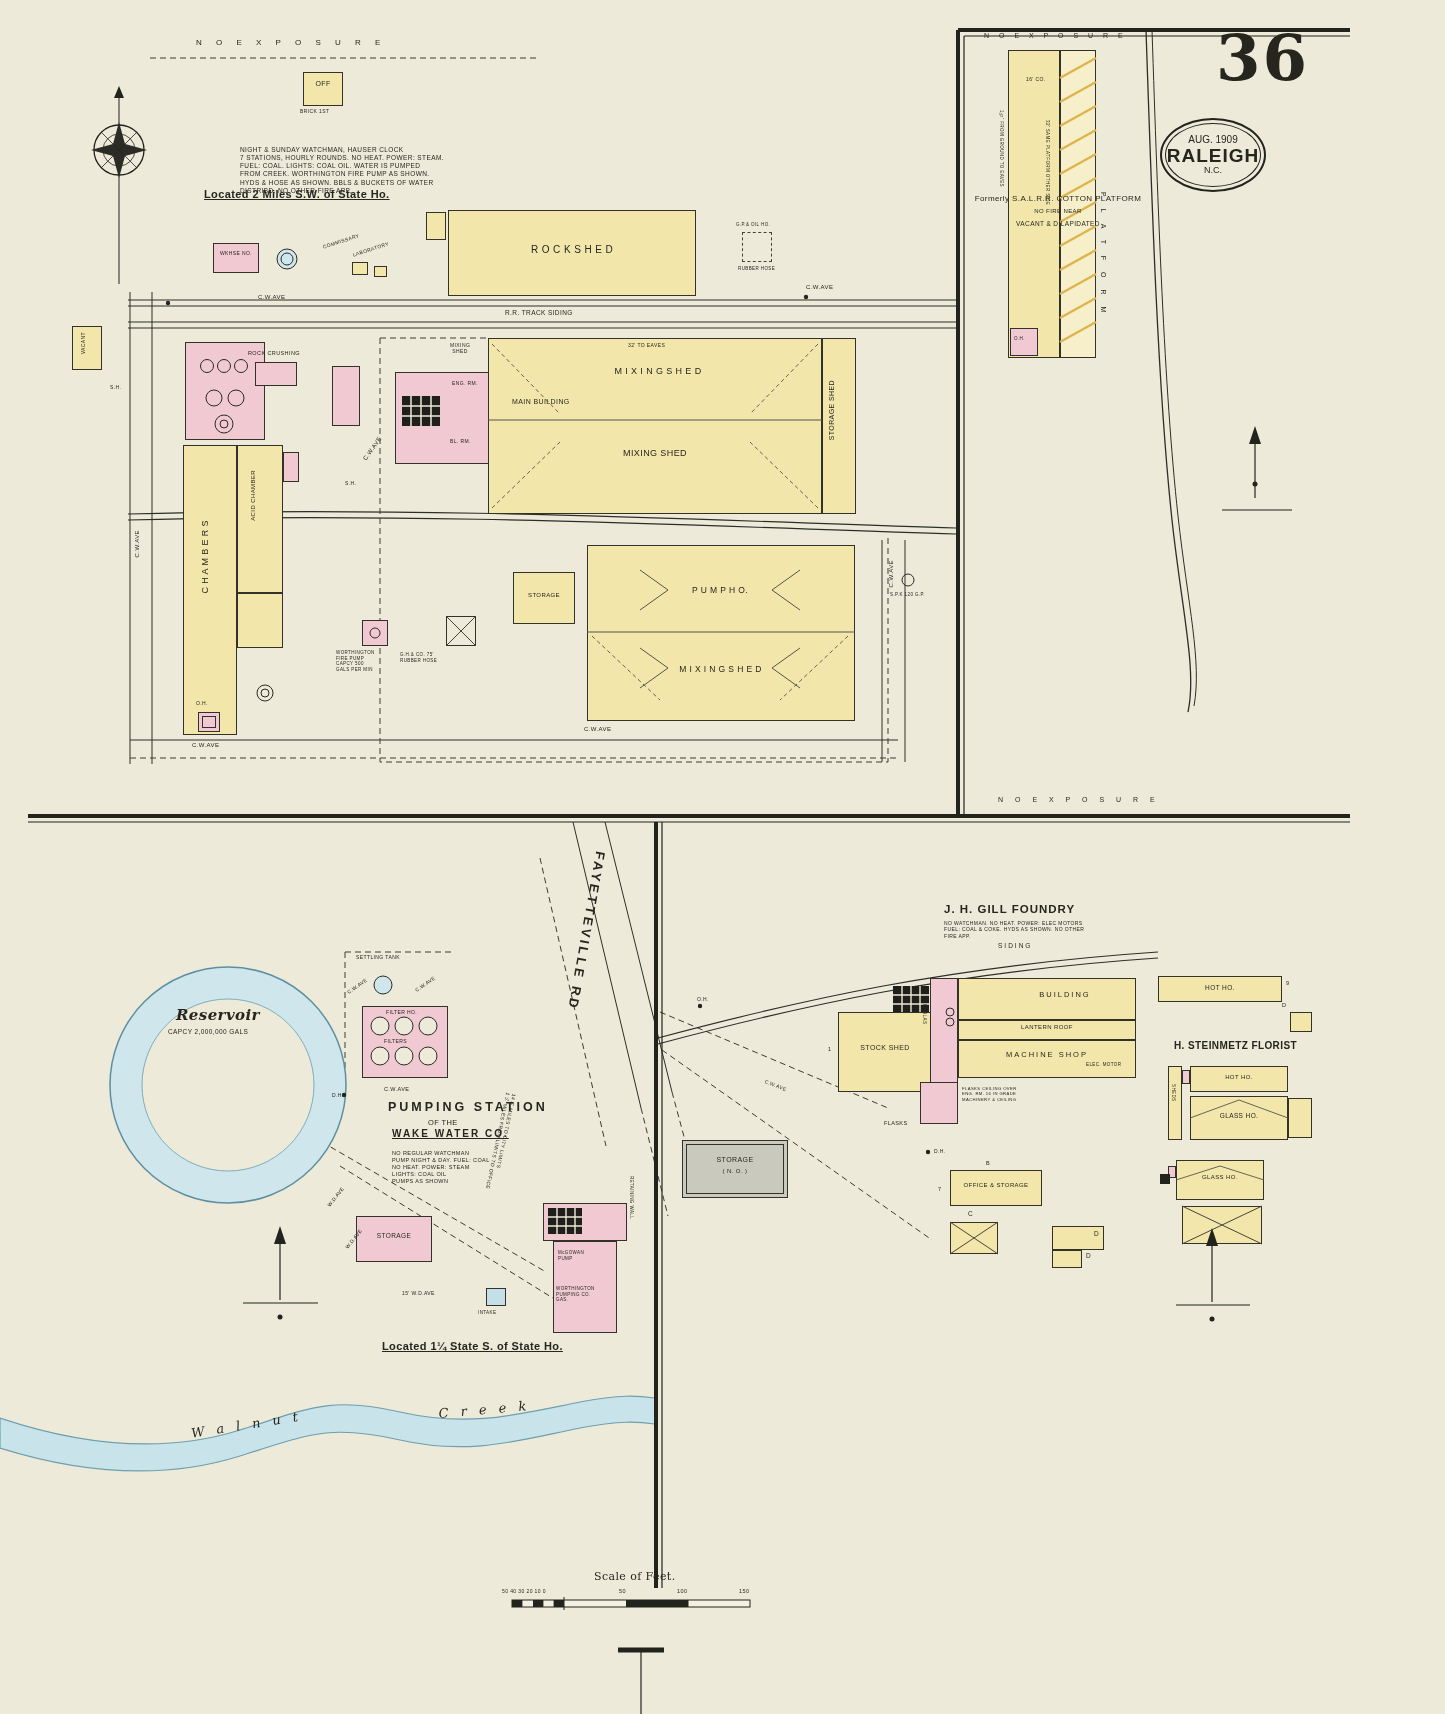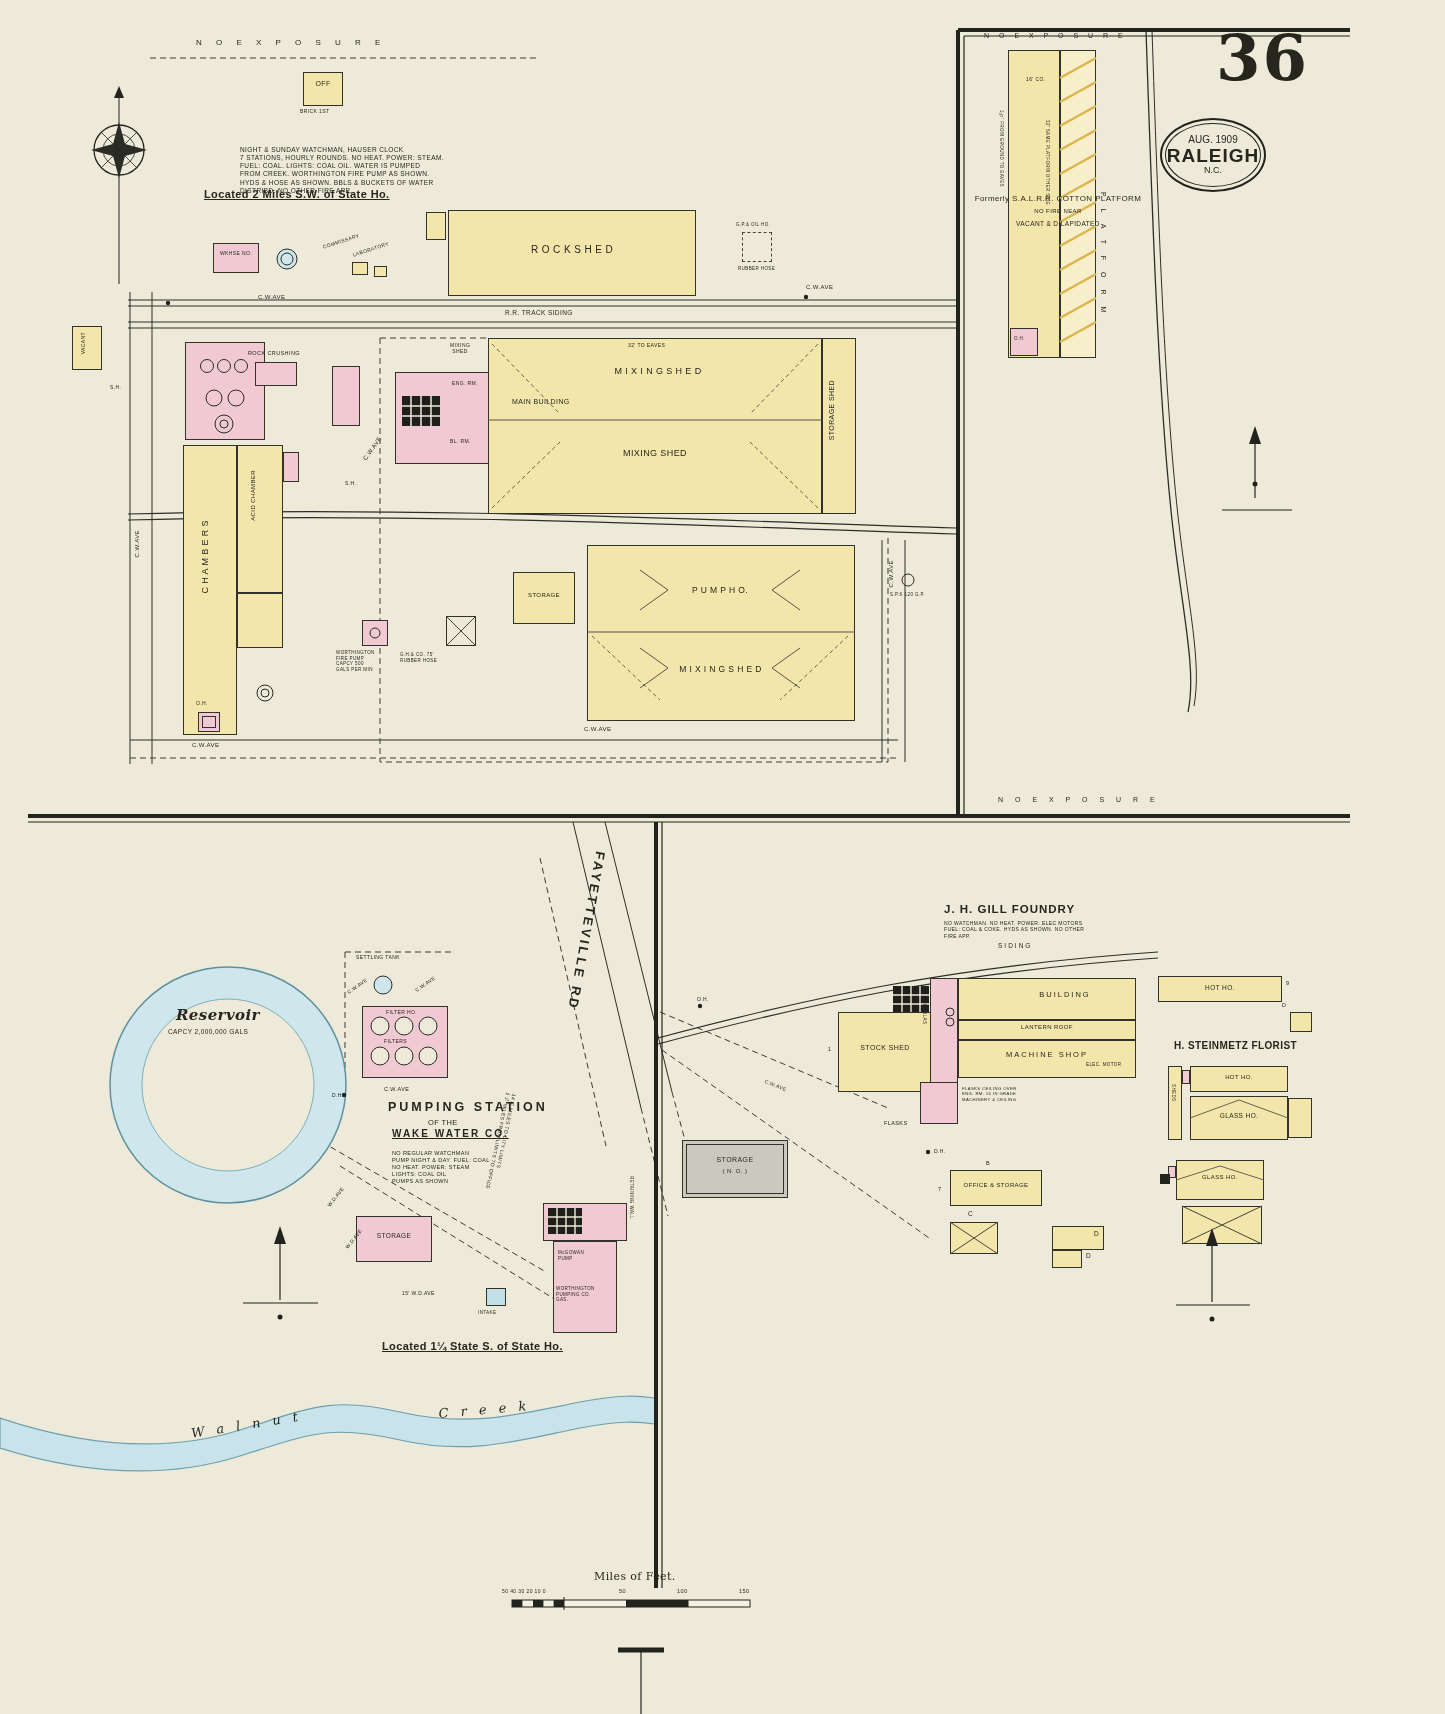--- a/index.html
+++ b/index.html
@@ -419,19 +419,19 @@
 
   <div class="lbl bold" style="left:1174px;top:1040px;font-size:10px">H. STEINMETZ  FLORIST</div>
   <div class="lbl c" style="left:1158px;top:984px;width:124px;font-size:6.5px">HOT  HO.</div>
   <div class="lbl c" style="left:1190px;top:1074px;width:98px;font-size:6px">HOT  HO.</div>
   <div class="lbl c" style="left:1190px;top:1112px;width:98px;font-size:6.5px">GLASS  HO.</div>
   <div class="lbl c" style="left:1176px;top:1174px;width:88px;font-size:6px">GLASS  HO.</div>
   <div class="lbl vdown" style="left:1170px;top:1084px;font-size:4.5px">SHEDS</div>
   <div class="lbl" style="left:1286px;top:980px;font-size:5.5px">9</div>
   <div class="lbl" style="left:1282px;top:1002px;font-size:5.5px">D</div>
 
-  <div class="lbl serif" style="left:594px;top:1570px;font-size:11px">Miles of Feet.</div>
+  <div class="lbl serif" style="left:594px;top:1570px;font-size:11px">Scale of Feet.</div>
   <div class="lbl" style="left:502px;top:1588px;font-size:5px">50   40   30   20  10    0</div>
   <div class="lbl" style="left:619px;top:1588px;font-size:5.5px">50</div>
   <div class="lbl" style="left:677px;top:1588px;font-size:5.5px">100</div>
   <div class="lbl" style="left:739px;top:1588px;font-size:5.5px">150</div>
 
 </div>
 
 </body></html>

